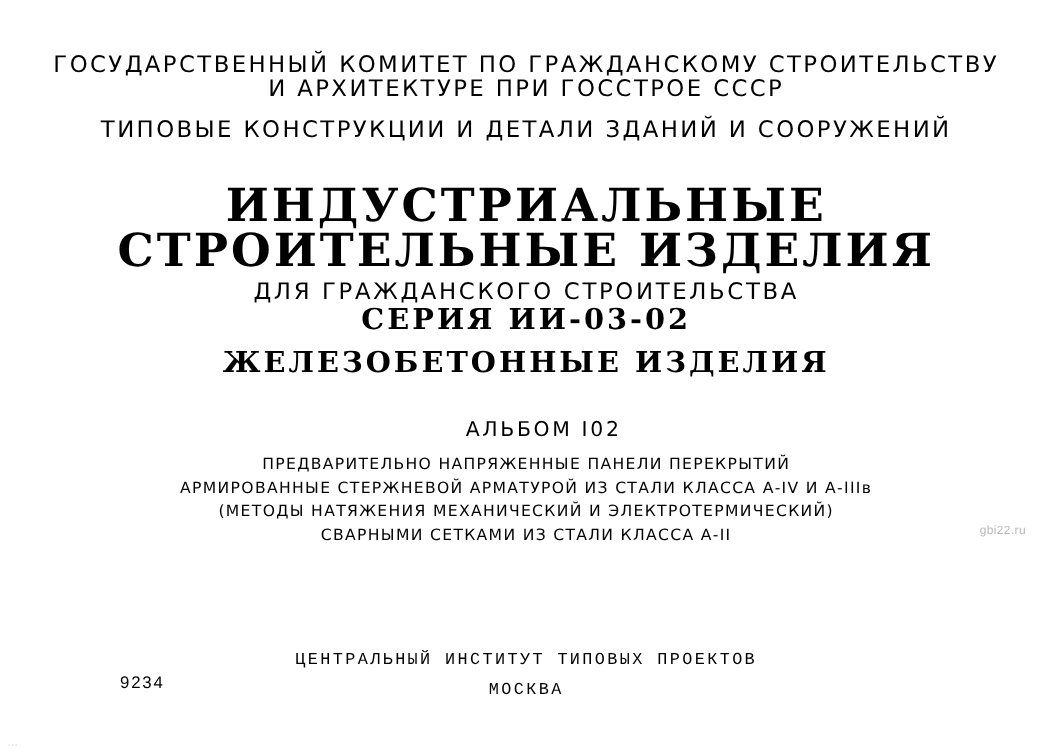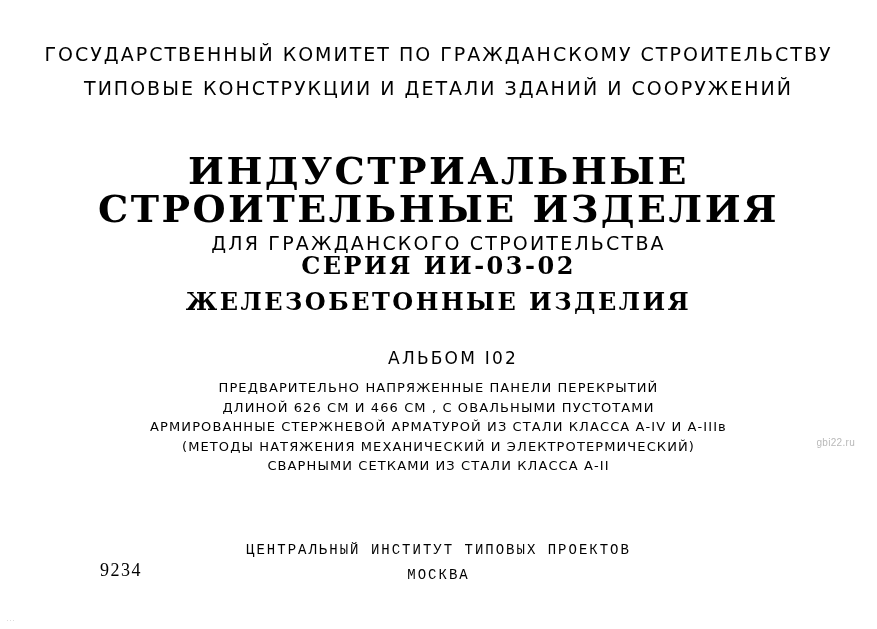--- a/index.html
+++ b/index.html
@@ -110,23 +110,23 @@
   .footer-line {
     font-size: 14px;
     letter-spacing: 2.0px;
     line-height: 25px;
     font-family: Liberation Mono, monospace;
   }
   .doc-number {
     position: absolute;
     left: 100px;
     top: 560px;
-    font-size: 18px;
+    font-size: 14px;
     letter-spacing: 1.5px;
-    font-family: Liberation Serif, serif;
+    font-family: Liberation Sans, sans-serif;
     text-align: center;
   }
   .watermark {
     position: absolute;
     right: 22px;
     top: 437px;
     font-size: 10px;
     color: #b9b9b9;
     font-family: "Liberation Sans", sans-serif;
     letter-spacing: 0.3px;
@@ -140,41 +140,41 @@
     font-family: "Liberation Sans", sans-serif;
   }
 </style>
 </head>
 <body>
 
 <div class="page">
 
   <div class="header-block ctr">
     <div class="hdr-line">ГОСУДАРСТВЕННЫЙ  КОМИТЕТ  ПО  ГРАЖДАНСКОМУ  СТРОИТЕЛЬСТВУ</div>
+    <div class="hdr-line">И  АРХИТЕКТУРЕ  ПРИ  ГОССТРОЕ   СССР</div>
     <div class="hdr-gap"></div>
     <div class="hdr-line">ТИПОВЫЕ  КОНСТРУКЦИИ  И  ДЕТАЛИ   ЗДАНИЙ  И  СООРУЖЕНИЙ</div>
   </div>
 
   <div class="title-block ctr">
     <div class="title-main">ИНДУСТРИАЛЬНЫЕ  СТРОИТЕЛЬНЫЕ  ИЗДЕЛИЯ</div>
     <div class="title-sub">ДЛЯ  ГРАЖДАНСКОГО   СТРОИТЕЛЬСТВА</div>
   </div>
 
   <div class="series-block ctr">
     <div class="series-line">СЕРИЯ  ИИ-03-02</div>
     <div class="series-line">ЖЕЛЕЗОБЕТОННЫЕ  ИЗДЕЛИЯ</div>
   </div>
 
   <div class="album-block ctr">
     <div class="album-line">АЛЬБОМ  I02</div>
   </div>
 
   <div class="desc-block ctr">
     <div class="desc-line">ПРЕДВАРИТЕЛЬНО  НАПРЯЖЕННЫЕ  ПАНЕЛИ  ПЕРЕКРЫТИЙ</div>
-    <div class="desc-line">ДЛИНОЙ 626 СМ  И 466 СМ ,  С  ОВАЛЬНЫМИ    ПУСТОТАМИ</div>
     <div class="desc-line">АРМИРОВАННЫЕ  СТЕРЖНЕВОЙ  АРМАТУРОЙ  ИЗ  СТАЛИ  КЛАССА  А-IV  И  А-IIIв</div>
     <div class="desc-line">(МЕТОДЫ  НАТЯЖЕНИЯ  МЕХАНИЧЕСКИЙ  И  ЭЛЕКТРОТЕРМИЧЕСКИЙ)</div>
     <div class="desc-line">СВАРНЫМИ  СЕТКАМИ  ИЗ  СТАЛИ  КЛАССА  А-II</div>
   </div>
 
   <div class="footer-block ctr">
     <div class="footer-line">ЦЕНТРАЛЬНЫЙ   ИНСТИТУТ   ТИПОВЫХ   ПРОЕКТОВ</div>
     <div class="footer-line">МОСКВА</div>
   </div>
 

